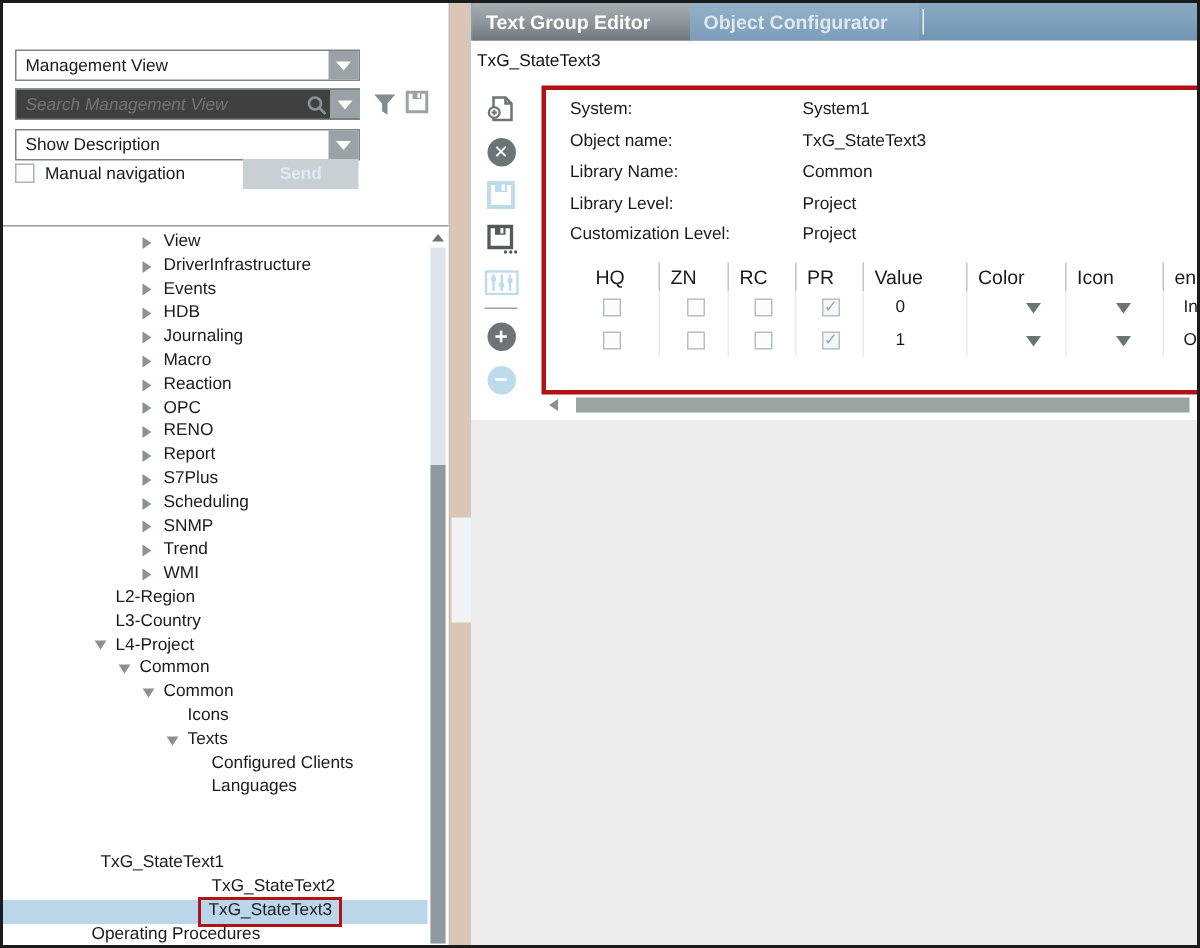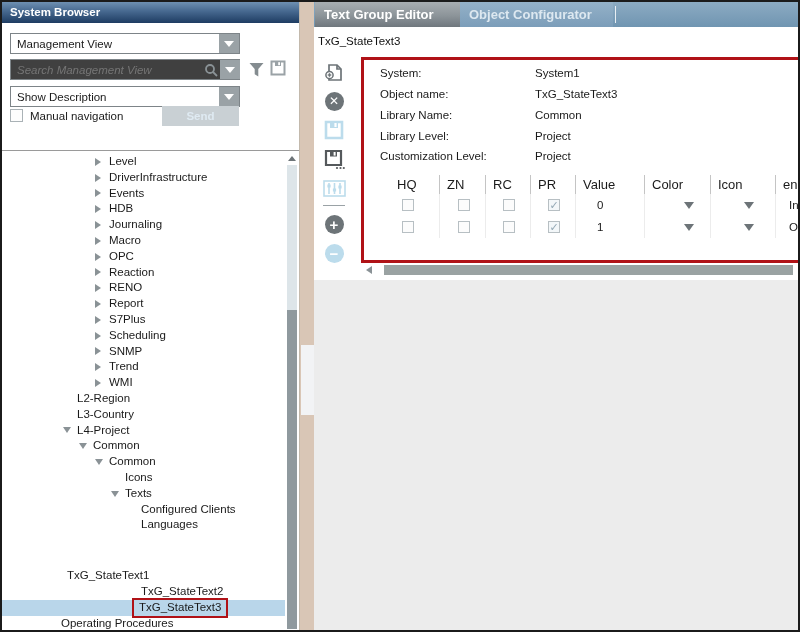--- a/index.html
+++ b/index.html
@@ -91,21 +91,20 @@
   .h-scroll .hthumb { position:absolute; left:18px; right:3px; top:0; height:10px; background:#9aa2a2; }
 
   svg { display:block; }
 </style>
 </head>
 <body>
 
 <div class="window">
 
   <div class="left-panel">
-    <div class="sb-titlebar">System Browser</div>
 
     <div class="combo" style="left:8px; top:31px; width:230px;">
       <span class="combo-label">Management View</span>
       <span class="combo-btn">
           <span class="tri"></span>
         </span>
     </div>
 
     <div class="search-box">
       <input type="text" placeholder="Search Management View" style="">
@@ -144,21 +143,21 @@
       <span class="checkbox"></span>
       <span class="chk-label">Manual navigation</span>
     </div>
     <div class="send-btn">Send</div>
 
     <div class="tree-area" id="tree">
         <div class="tree-row" style="padding-left: 93px;">
           <span class="tree-arrow">
             <span class="arr-right"></span>
           </span>
-          <span class="tree-label">Level</span>
+          <span class="tree-label">View</span>
         </div>
         <div class="tree-row" style="padding-left: 93px;">
           <span class="tree-arrow">
             <span class="arr-right"></span>
           </span>
           <span class="tree-label">DriverInfrastructure</span>
         </div>
         <div class="tree-row" style="padding-left: 93px;">
           <span class="tree-arrow">
             <span class="arr-right"></span>
@@ -180,27 +179,27 @@
         <div class="tree-row" style="padding-left: 93px;">
           <span class="tree-arrow">
             <span class="arr-right"></span>
           </span>
           <span class="tree-label">Macro</span>
         </div>
         <div class="tree-row" style="padding-left: 93px;">
           <span class="tree-arrow">
             <span class="arr-right"></span>
           </span>
+          <span class="tree-label">Reaction</span>
+        </div>
+        <div class="tree-row" style="padding-left: 93px;">
+          <span class="tree-arrow">
+            <span class="arr-right"></span>
+          </span>
           <span class="tree-label">OPC</span>
-        </div>
-        <div class="tree-row" style="padding-left: 93px;">
-          <span class="tree-arrow">
-            <span class="arr-right"></span>
-          </span>
-          <span class="tree-label">Reaction</span>
         </div>
         <div class="tree-row" style="padding-left: 93px;">
           <span class="tree-arrow">
             <span class="arr-right"></span>
           </span>
           <span class="tree-label">RENO</span>
         </div>
         <div class="tree-row" style="padding-left: 93px;">
           <span class="tree-arrow">
             <span class="arr-right"></span>

